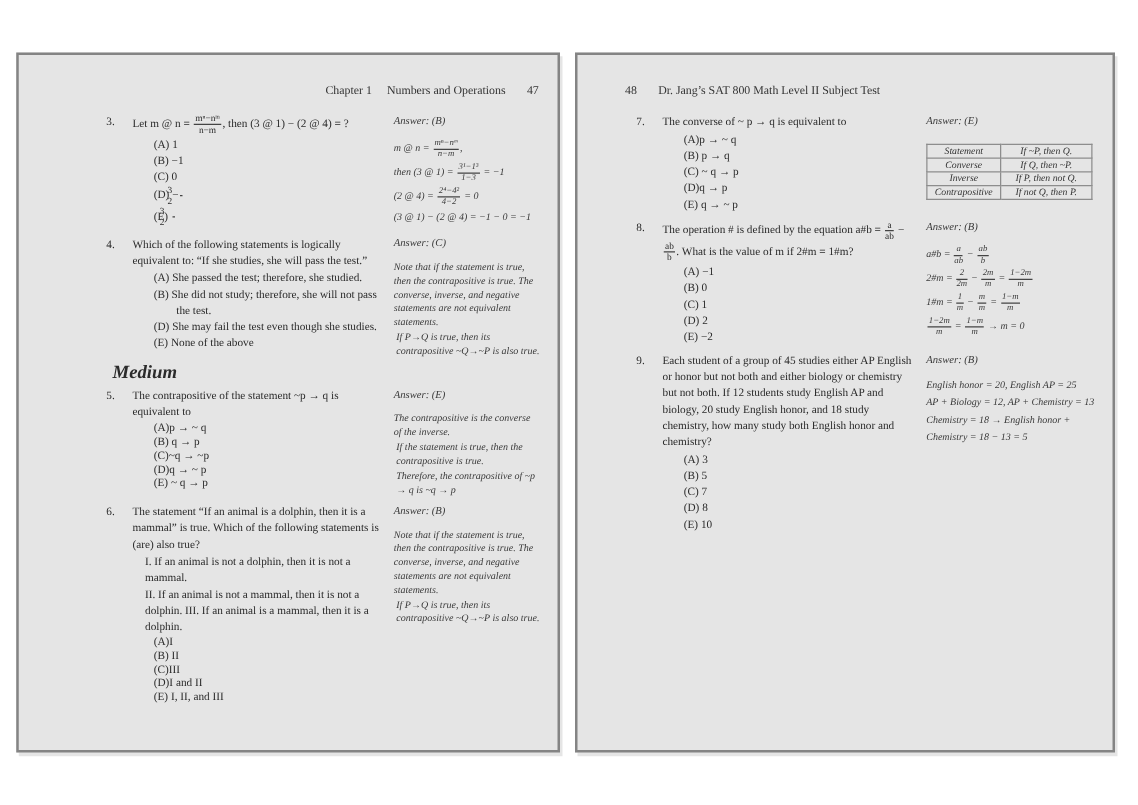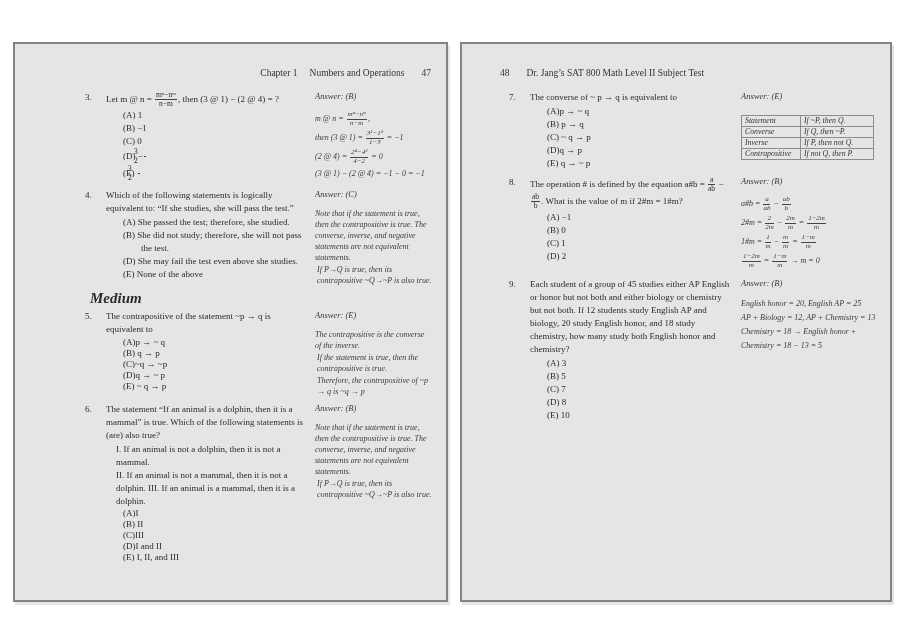--- a/index.html
+++ b/index.html
@@ -47,21 +47,21 @@
   .note2{margin-top:1px;padding-left:2px;}
 
   .medium{margin:6px 0 2px 75px;font-weight:bold;font-style:italic;font-size:15px;line-height:12px;}
 
   .frac{display:inline-block;vertical-align:middle;text-align:center;line-height:1.08;font-size:7.5px;padding:0 1px;}
   .frac .fn{display:block;border-bottom:1px solid #444;padding:0 1px;}
   .frac .fd{display:block;}
   .qa .frac{font-size:7px;}
 
   table.ttable{border-collapse:collapse;margin-top:13px;width:133px;font-size:7.8px;font-style:italic;color:#333;}
-  table.ttable td{border:1px solid #8d8d8d;padding:0 3px;line-height:10px;height:10px;}
+  table.ttable td{border:1px solid #8d8d8d;padding:0 3px;line-height:10px;height:10px;text-align:center;}
   table.ttable td.c1{width:52px;}
 </style>
 </head>
 <body>
 
 <div class="page left">
 
   <div class="pg-header">
     <span>Chapter 1</span><span class="sep"></span><span>Numbers and Operations</span><span class="sep2"></span><span>47</span>
   </div>
@@ -86,21 +86,21 @@
       </div>
     </div>
   </div>
 
   <div class="q">
     <div class="qn">4.</div>
     <div class="qb">
       <div class="stem">Which of the following statements is logically equivalent to: “If she studies, she will pass the test.”</div>
       <div class="ch">(A) She passed the test; therefore, she studied.</div>
       <div class="ch">(B) She did not study; therefore, she will not pass the test.</div>
-      <div class="ch">(D) She may fail the test even above she studies.</div>
+      <div class="ch">(D) She may fail the test even though she studies.</div>
       <div class="ch">(E) None of the above</div>
     </div>
     <div class="qa">
       <div class="ans">Answer: (C)</div>
       <div class="note">Note that if the statement is true, then the contrapositive is true. The converse, inverse, and negative statements are not equivalent statements.</div>
       <div class="note2">If P→Q is true, then its contrapositive ~Q→~P is also true.</div>
     </div>
   </div>
 
   <div class="medium">Medium</div>
@@ -186,20 +186,21 @@
   </div>
 
   <div class="q">
     <div class="qn">8.</div>
     <div class="qb">
       <div class="stem">The operation # is defined by the equation a#b = <span class="frac"><span class="fn">a</span><span class="fd">ab</span></span> − <span class="frac"><span class="fn">ab</span><span class="fd">b</span></span>. What is the value of m if 2#m = 1#m?</div>
       <div class="ch">(A) −1</div>
       <div class="ch">(B) 0</div>
       <div class="ch">(C) 1</div>
       <div class="ch">(D) 2</div>
+      <div class="ch">(E) −2</div>
     </div>
     <div class="qa">
       <div class="ans">Answer: (B)</div>
       <div class="sol">
         <div class="sline">a#b = <span class="frac"><span class="fn">a</span><span class="fd">ab</span></span> − <span class="frac"><span class="fn">ab</span><span class="fd">b</span></span></div>
         <div class="sline">2#m = <span class="frac"><span class="fn">2</span><span class="fd">2m</span></span> − <span class="frac"><span class="fn">2m</span><span class="fd">m</span></span> = <span class="frac"><span class="fn">1−2m</span><span class="fd">m</span></span></div>
         <div class="sline">1#m = <span class="frac"><span class="fn">1</span><span class="fd">m</span></span> − <span class="frac"><span class="fn">m</span><span class="fd">m</span></span> = <span class="frac"><span class="fn">1−m</span><span class="fd">m</span></span></div>
         <div class="sline"><span class="frac"><span class="fn">1−2m</span><span class="fd">m</span></span> = <span class="frac"><span class="fn">1−m</span><span class="fd">m</span></span>  →  m = 0</div>
       </div>
     </div>

